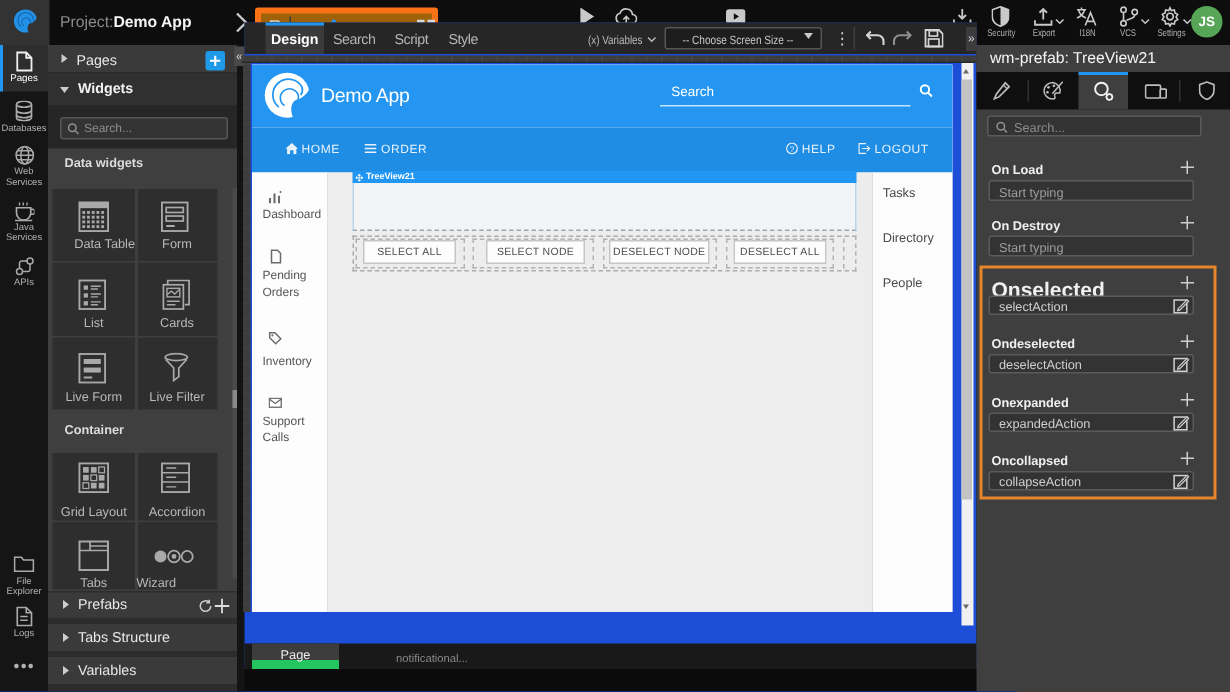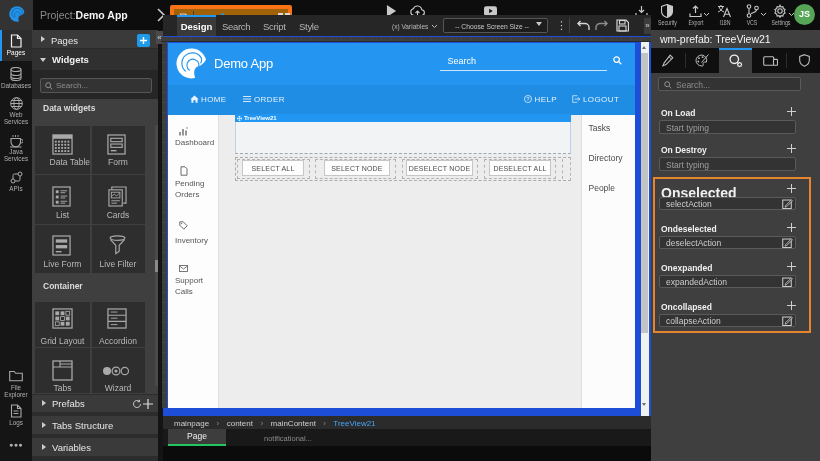--- a/index.html
+++ b/index.html
@@ -300,21 +300,21 @@
         <path d="M1 7 h19 M8 1 v6 M8 4 h12" stroke="#a9a9a9" stroke-width="1.1"></path>
       </svg>
     <div class="abs" style="left:0;top:81px;width:55px;font-size:8.5px;color:#b9b9b9;text-align:center;">Tabs</div>
 
     <svg class="abs" style="left:67px;top:64px" width="28" height="10" viewBox="0 0 28 10">
         <circle cx="5" cy="5" r="4" fill="#a9a9a9"></circle>
         <circle cx="14" cy="5" r="3.9" fill="none" stroke="#a9a9a9" stroke-width="1.2"></circle>
         <circle cx="14" cy="5" r="1.6" fill="#a9a9a9"></circle>
         <circle cx="22.8" cy="5" r="3.7" fill="none" stroke="#a9a9a9" stroke-width="1.2"></circle>
       </svg>
-    <div class="abs" style="left:56px;top:81px;width:54px;font-size:8.5px;color:#b9b9b9;text-align:center;">Wizard</div>
+    <div class="abs" style="left:56px;top:81px;width:54px;font-size:8.5px;color:#b9b9b9;">Wizard</div>
   </div>
 
   <div class="abs" style="left:0;top:363.5px;width:126px;height:67.5px;background:#2c2c2c;"></div>
   <div class="abs" style="left:0;top:364.5px;width:126px;height:17.5px;background:#3a3a3a;"></div>
   <div class="abs" style="left:10px;top:370px;width:0;height:0;border-left:4px solid #ccc;border-top:3.5px solid transparent;border-bottom:3.5px solid transparent;"></div>
   <div class="abs" style="left:20px;top:368px;font-size:9.5px;color:#e8e8e8;">Prefabs</div>
   <svg class="abs" style="left:100px;top:368.5px" width="10" height="10" viewBox="0 0 10 10">
       <path d="M8.5 5 a3.5 3.5 0 1 1 -1.2 -2.6 M7.5 0.8 v2 h-2" fill="none" stroke="#ccc" stroke-width="1"></path>
     </svg>
   <svg class="abs" style="left:111px;top:368.5px" width="10" height="10" viewBox="0 0 10 10">
@@ -455,26 +455,23 @@
     <div class="abs" style="left:394px;top:115.5px;width:1px;height:20.5px;border-left:1px dashed #b3b3b3;"></div>
     <div class="abs" style="left:402.5px;top:113.5px;width:1px;height:24.5px;border-left:1px dashed #b3b3b3;"></div>
   </div>
 
   <div class="abs" style="left:477.5px;top:27px;width:8px;height:374.5px;background:#f1f1f1;">
     <div class="abs" style="left:1.6px;top:4px;width:0;height:0;border-bottom:3.5px solid #6b6b6b;border-left:2.5px solid transparent;border-right:2.5px solid transparent;"></div>
     <div class="abs" style="left:0.5px;top:11px;width:7px;height:280px;background:#c3c3c3;"></div>
     <div class="abs" style="left:1.6px;top:361px;width:0;height:0;border-top:3.5px solid #6b6b6b;border-left:2.5px solid transparent;border-right:2.5px solid transparent;"></div>
   </div>
 
-  <div class="abs" style="left:0;top:401px;width:488px;height:13px;background:#2b2b2b;">
-    <div class="abs" style="left:11px;top:3px;font-size:8px;color:#cfcfcf;word-spacing:1.5px;">mainpage &nbsp;<span style="color:#8a8a8a">›</span>&nbsp; content &nbsp;<span style="color:#8a8a8a">›</span>&nbsp; mainContent &nbsp;<span style="color:#8a8a8a">›</span>&nbsp; <span style="color:#44a4f5">TreeView21</span></div>
-  </div>
 
   <div class="abs" style="left:0;top:414px;width:488px;height:17px;background:#191919;">
-    <div class="abs" style="left:5px;top:0;width:58px;height:17px;background:#3d3d3d;border-bottom:2px solid #22c55e;box-sizing:border-box;color:#f0f0f0;font-size:8.5px;text-align:center;line-height:15px;">Page</div>
+    <div class="abs" style="left:5px;top:0;width:58px;height:17px;background:#3d3d3d;border-bottom:6px solid #22c55e;box-sizing:border-box;color:#f0f0f0;font-size:8.5px;text-align:center;line-height:15px;">Page</div>
     <div class="abs" style="left:101px;top:4.5px;font-size:7.5px;color:#8a8a8a;">notificational...</div>
   </div>
 </div>
 
 <div class="abs" style="left:651px;top:30px;width:169px;height:431px;background:#3f3f3f;"></div>
 <div id="rightpanel" class="abs" style="left:651px;top:30px;width:169px;height:431px;">
 
   <div class="abs" style="left:0;top:0;width:169px;height:18px;background:#3f3f3f;"></div>
   <div class="abs" style="left:9px;top:3px;font-size:10.5px;color:#f5f5f5;">wm-prefab: TreeView21</div>
 

